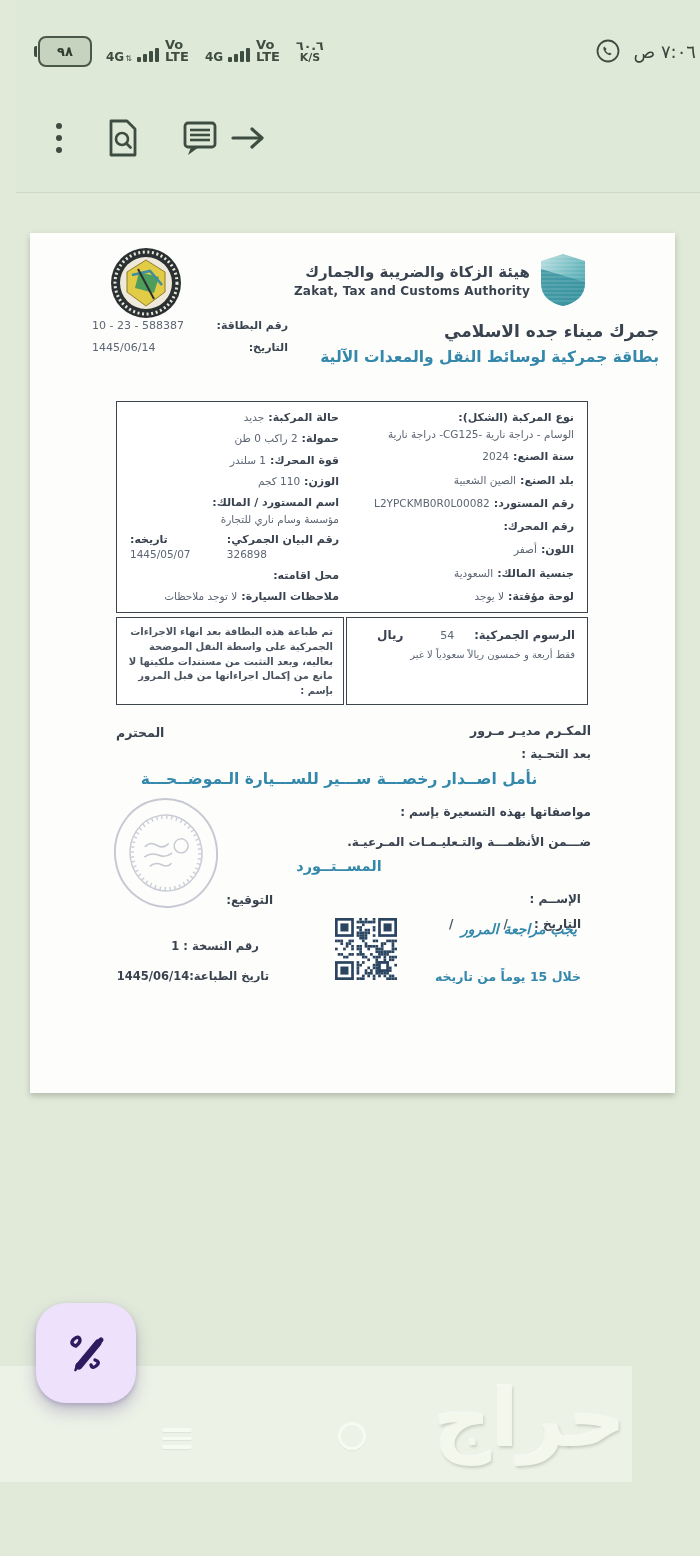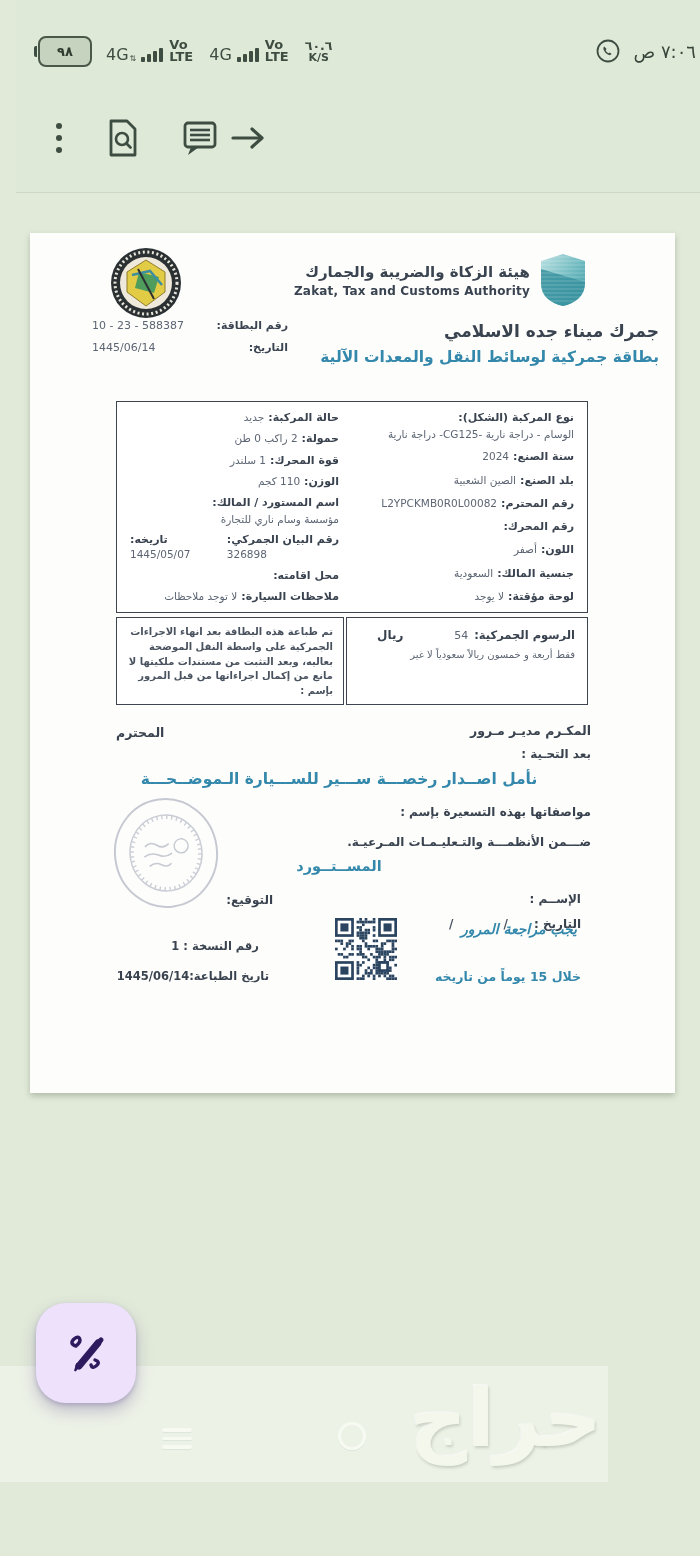--- a/index.html
+++ b/index.html
@@ -11,21 +11,21 @@
   }
   .num{unicode-bidi:plaintext;}
   
   .topbars{position:absolute;top:0;left:16px;width:700px;height:192px;
     background:var(--bar_bg,#dfe9d8);border-bottom:1px solid #ccd7c6;z-index:3;}
   .statusbar{direction:ltr;display:flex;align-items:center;height:88px;padding:14px 20px 0 18px;box-sizing:border-box;color:var(--icon_dark,#3e4d41);}
   .battery{display:flex;align-items:center;}
   .battery .nub{width:3px;height:11px;background:var(--icon_dark,#3e4d41);border-radius:2px 0 0 2px;margin-right:1px;}
   .battery .shell{width:50px;height:27px;border:2.5px solid #4a584a;border-radius:8px;background:#c6d3bf;display:flex;align-items:center;justify-content:center;font-size:13px;font-weight:bold;color:#2f3b2f;}
   .netgroup{display:flex;align-items:flex-end;margin-left:14px;gap:3px;}
-  .net4g{font-size:16px;font-weight:normal;line-height:1;}
+  .net4g{font-size:12px;font-weight:bold;line-height:1;}
   .netarrows{font-size:8px;line-height:1;margin-left:-2px;}
   .bars{display:flex;align-items:flex-end;gap:2px;margin:0 3px 1px 2px;}
   .bars i{display:block;width:4px;background:var(--icon_dark,#3e4d41);border-radius:1px;}
   .volte{font-size:13px;font-weight:bold;line-height:.95;width:26px;white-space:pre-line;}
   .speed{display:flex;flex-direction:column;align-items:center;margin-left:14px;line-height:1.05;}
   .speed .v{font-size:12.5px;font-weight:bold;}
   .speed .u{font-size:11px;font-weight:bold;}
   .sb-right{margin-left:auto;display:flex;align-items:center;gap:12px;}
   .time{font-size:18px;font-weight:500;direction:rtl;color:#37463a;}
   
@@ -54,21 +54,21 @@
   
   .mainbox{left:86px;top:168px;width:472px;height:212px;border:1.6px solid var(--border_dark,#3e4551);display:flex;background:#fff;}
   .tcol{width:50%;padding:9px 13px;display:flex;flex-direction:column;justify-content:space-between;}
   .trow{display:flex;justify-content:space-between;align-items:flex-start;}
   .cell{display:flex;gap:4px;flex-wrap:wrap;align-items:baseline;}
   .tlabel{font-weight:800;font-size:11px;color:#39424f;white-space:nowrap;}
   .tvalue{font-size:10.5px;color:var(--value_gray,#5c6573);unicode-bidi:plaintext;}
   .trow.stacked .cell{flex-direction:column;align-items:flex-end;gap:2px;}
   .feesbox{left:316px;top:384px;width:242px;height:88px;border:1.6px solid var(--border_dark,#3e4551);padding:10px 12px;background:#fff;}
   .fees-line{display:flex;align-items:baseline;gap:6px;}
-  .fees-label{font-size:11.5px;font-weight:800;color:#39424f;}
+  .fees-label{font-size:11.5px;font-weight:800;color:#39424f;margin-left:14px;}
   .fees-amount{font-size:11px;color:var(--value_gray,#5c6573);}
   .fees-currency{margin-inline-start:auto;font-size:12px;font-weight:800;color:#39424f;padding-left:18px;}
   .fees-words{font-size:10px;color:var(--value_gray,#5c6573);margin-top:7px;}
   .notebox{left:86px;top:384px;width:228px;height:88px;border:1.6px solid var(--border_dark,#3e4551);padding:7px 10px;background:#fff;
     font-size:10px;font-weight:700;color:#49525f;line-height:1.48;text-align:right;}
   
   .lt{color:#39424f;font-weight:800;text-align:right;}
   .lt-to{right:84px;top:490px;font-size:12.5px;}
   .lt-hon{left:86px;top:492px;font-size:12.5px;}
   .lt-greet{right:84px;top:514px;font-size:12px;}
@@ -84,21 +84,21 @@
   .lt-sig{right:402px;top:660px;font-size:12px;}
   .lt-copy{right:416px;top:706px;font-size:11.5px;}
   .lt-print{right:406px;top:736px;font-size:11.5px;}
   .qrbox{left:305px;top:685px;width:62px;height:62px;}
   .stampbox{left:82px;top:563px;opacity:.8;transform:rotate(-8deg);}
   
   .fab{position:absolute;left:36px;top:1303px;width:100px;height:100px;border:none;border-radius:30px;
     background:var(--fab_bg,#ede1fb);box-shadow:0 8px 16px rgba(90,70,140,.30),0 2px 4px rgba(90,70,140,.25);
     display:flex;align-items:center;justify-content:center;cursor:pointer;z-index:5;}
   
-  .navstrip{position:absolute;left:0;top:1366px;width:564px;height:116px;background:var(--strip_bg,#edf2e7);z-index:2;padding-left:44px;}
+  .navstrip{position:absolute;left:0;top:1366px;width:632px;height:116px;background:var(--strip_bg,#edf2e7);z-index:2;}
   .nav-hamburger{position:absolute;left:162px;top:62px;display:flex;flex-direction:column;gap:5px;cursor:pointer;}
   .nav-hamburger i{width:30px;height:3.5px;background:#f7faf1;border-radius:2px;box-shadow:0 1px 1px rgba(0,0,0,.06);}
   .nav-home{position:absolute;left:338px;top:56px;width:22px;height:22px;border:3.5px solid #f7faf1;border-radius:50%;box-shadow:0 1px 1px rgba(0,0,0,.06);cursor:pointer;}
   .watermark{position:absolute;right:6px;top:6px;font-size:80px;font-weight:900;color:var(--watermark,#f3f7ec);
     text-shadow:1px 2px 3px rgba(70,80,65,.22), -1px -1px 1px rgba(255,255,255,.65);direction:rtl;letter-spacing:2px;}
   svg{display:block;}
 </style>
 </head>
 <body style="--teal: #3488ab; --navy: #39424f; --value_gray: #5c6573; --page_bg: #fdfdfb; --app_bg: #e1ead9; --bar_bg: #dfe9d8; --strip_bg: #edf2e7; --icon_dark: #3e4d41; --border_dark: #3e4551; --qr_navy: #2b4560; --fab_bg: #ede1fb; --fab_icon: #2e1b5f; --watermark: #f3f7ec;">
 
@@ -269,21 +269,21 @@
             <span class="tlabel">بلد الصنع:</span>
             <span class="tvalue">الصين الشعبية</span>
           </div>
           <div class="cell">
             <span class="tlabel"></span>
             <span class="tvalue"></span>
           </div>
         </div>
           <div class="trow">
           <div class="cell">
-            <span class="tlabel">رقم المحترم:</span>
+            <span class="tlabel">رقم المستورد:</span>
             <span class="tvalue">L2YPCKMB0R0L00082</span>
           </div>
           <div class="cell">
             <span class="tlabel"></span>
             <span class="tvalue"></span>
           </div>
         </div>
           <div class="trow">
           <div class="cell">
             <span class="tlabel">رقم المحرك:</span>

